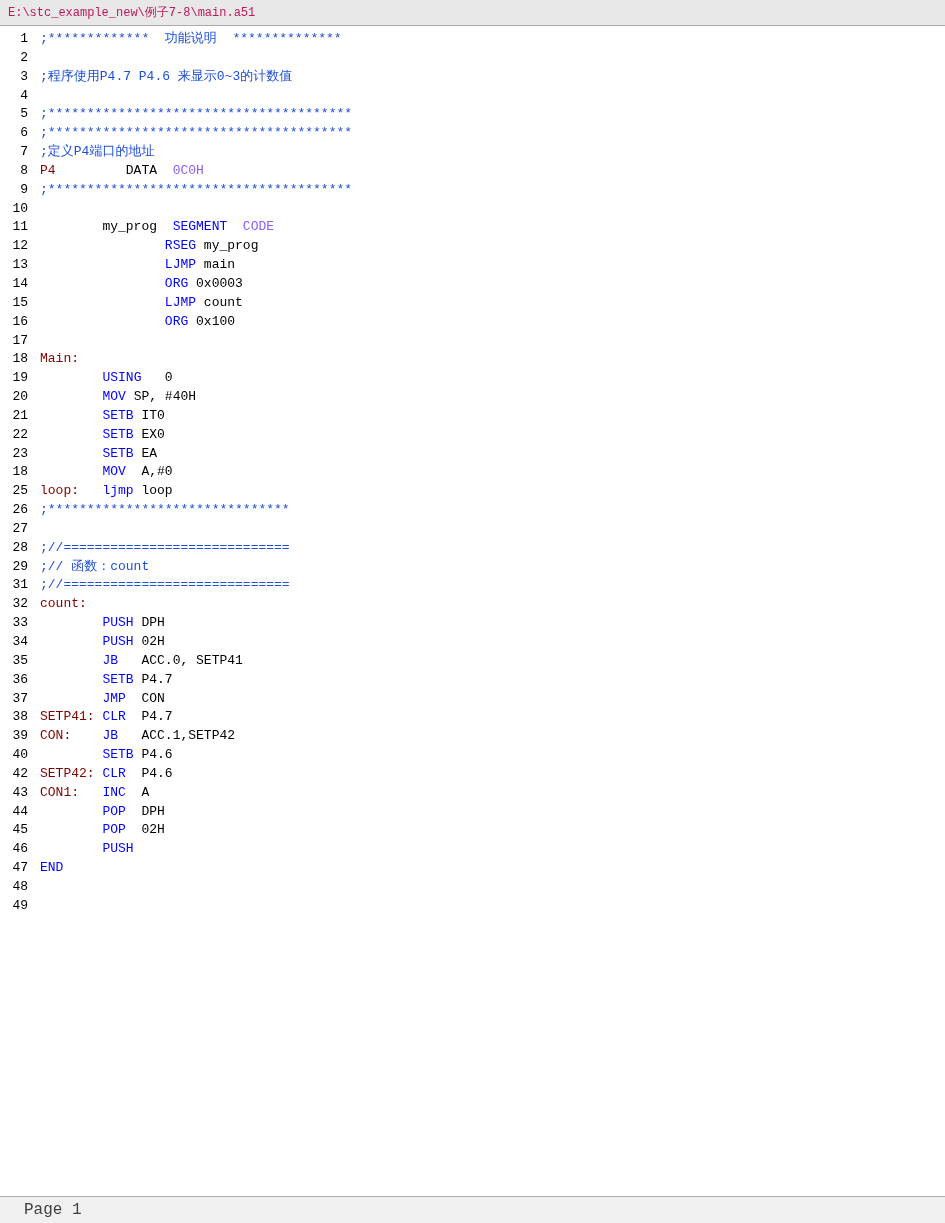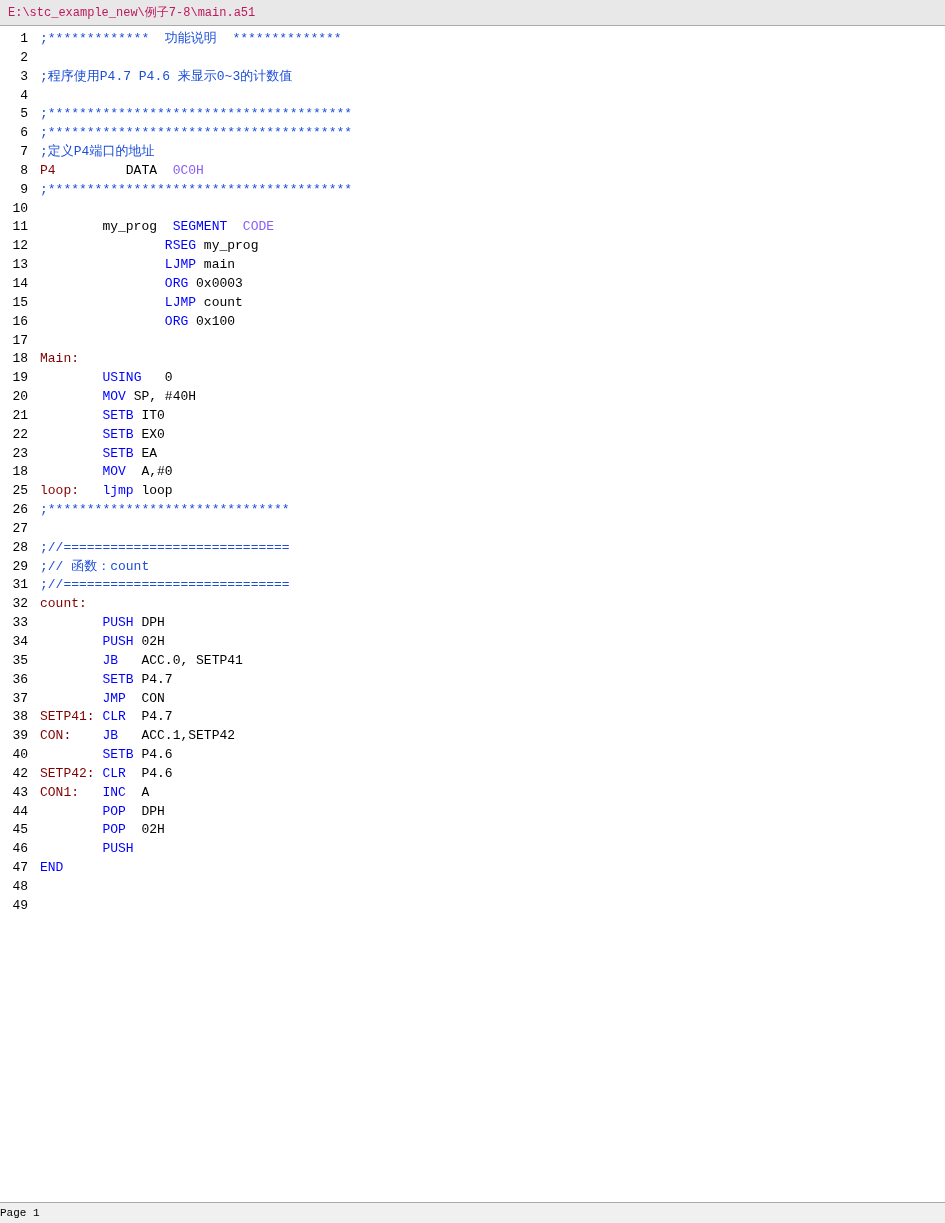--- a/index.html
+++ b/index.html
@@ -43,24 +43,24 @@
       white-space: pre;
     }
     
     .c-comment { color: #1d4ed8; }
     .c-keyword { color: #0000ff; }
     .c-label { color: #800000; text-align: right; }
     .c-blue { color: #8b5cf6; }
 
     #footer {
       border-top: 1px solid #aaa;
-      padding: 4px 0;
-      font-size: 11px;
+      padding: 4px 24px;
+      font-size: 16px;
       background: #f0f0f0;
-      color: #000000;
+      color: #404040;
     }
   </style>
 </head>
 <body>
 
 <div id="title-bar">
   <span>E:\stc_example_new\例子7-8\main.a51</span>
 </div>
 
 <div id="code-area">

